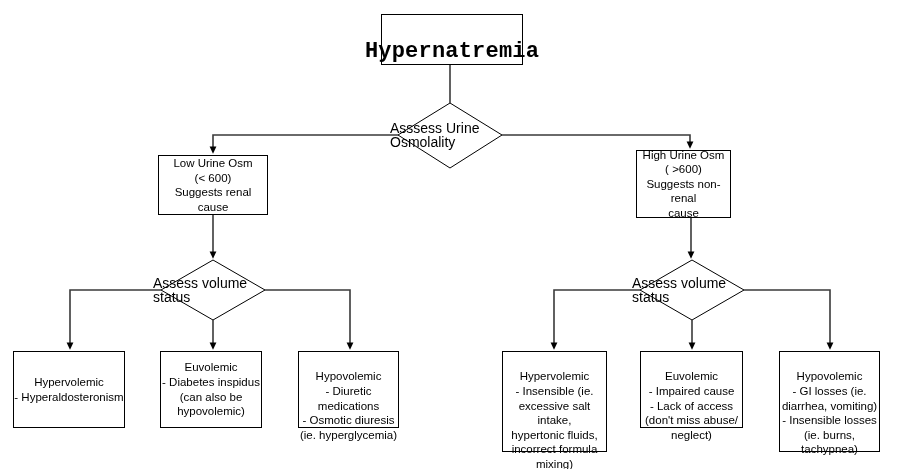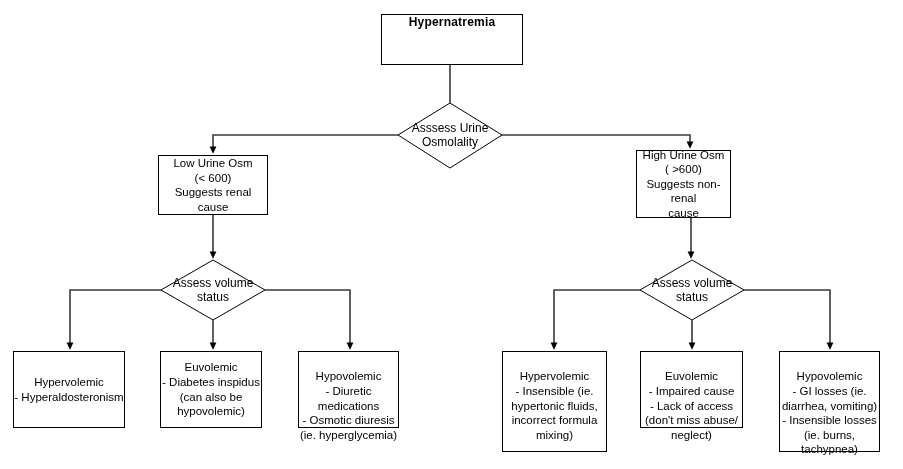--- a/index.html
+++ b/index.html
@@ -32,38 +32,38 @@
     display: flex;
     flex-direction: column;
     align-items: center;
     text-align: center;
     color: #000000;
     font-family: "Liberation Sans", sans-serif;
   }
   .node-box.v-center { justify-content: center; text-align: center; }
   .node-box.v-top { justify-content: flex-start; }
   .title-box {
-    font-size: 12px;
+    font-size: 22px;
     font-weight: bold;
     letter-spacing: 0.2px;
-    justify-content: flex-start;
+    justify-content: flex-end;
+    font-family: Liberation Mono, monospace;
   }
   .leaf-box { font-size: 11.5px; line-height: 14.5px; }
   .branch-box { font-size: 11.5px; line-height: 14.5px; }
   .leaf-head {
     font-weight: normal;
     font-size: 11.5px;
     line-height: 15px;
     white-space: nowrap;
   }
   .leaf-line { font-weight: normal; }
   .diamond-label {
     position: absolute;
-    text-align: center;
-    font-size: 12px;
+    font-size: 14px;
     line-height: 14px;
     color: #000000;
     pointer-events: none;
     font-family: "Liberation Sans", sans-serif;
   }
   .pad-top-3 { padding-top: 17px; }
 </style>
 </head>
 <body>
 
@@ -145,20 +145,21 @@
     <div class="leaf-head">Hypovolemic</div>
     <div class="leaf-line">- Diuretic</div>
     <div class="leaf-line">medications</div>
     <div class="leaf-line">- Osmotic diuresis</div>
     <div class="leaf-line">(ie. hyperglycemia)</div>
   </div>
 
   <div class="node-box leaf-box v-top pad-top-3" style="left:502px; top:351px; width:105px; height:101px;">
     <div class="leaf-head">Hypervolemic</div>
     <div class="leaf-line">- Insensible (ie.</div>
+    <div class="leaf-line">excessive salt intake,</div>
     <div class="leaf-line">hypertonic fluids,</div>
     <div class="leaf-line">incorrect formula</div>
     <div class="leaf-line">mixing)</div>
   </div>
 
   <div class="node-box leaf-box v-top pad-top-3" style="left:640px; top:351px; width:103px; height:77px;">
     <div class="leaf-head">Euvolemic</div>
     <div class="leaf-line">- Impaired cause</div>
     <div class="leaf-line">- Lack of access</div>
     <div class="leaf-line">(don't miss abuse/</div>

